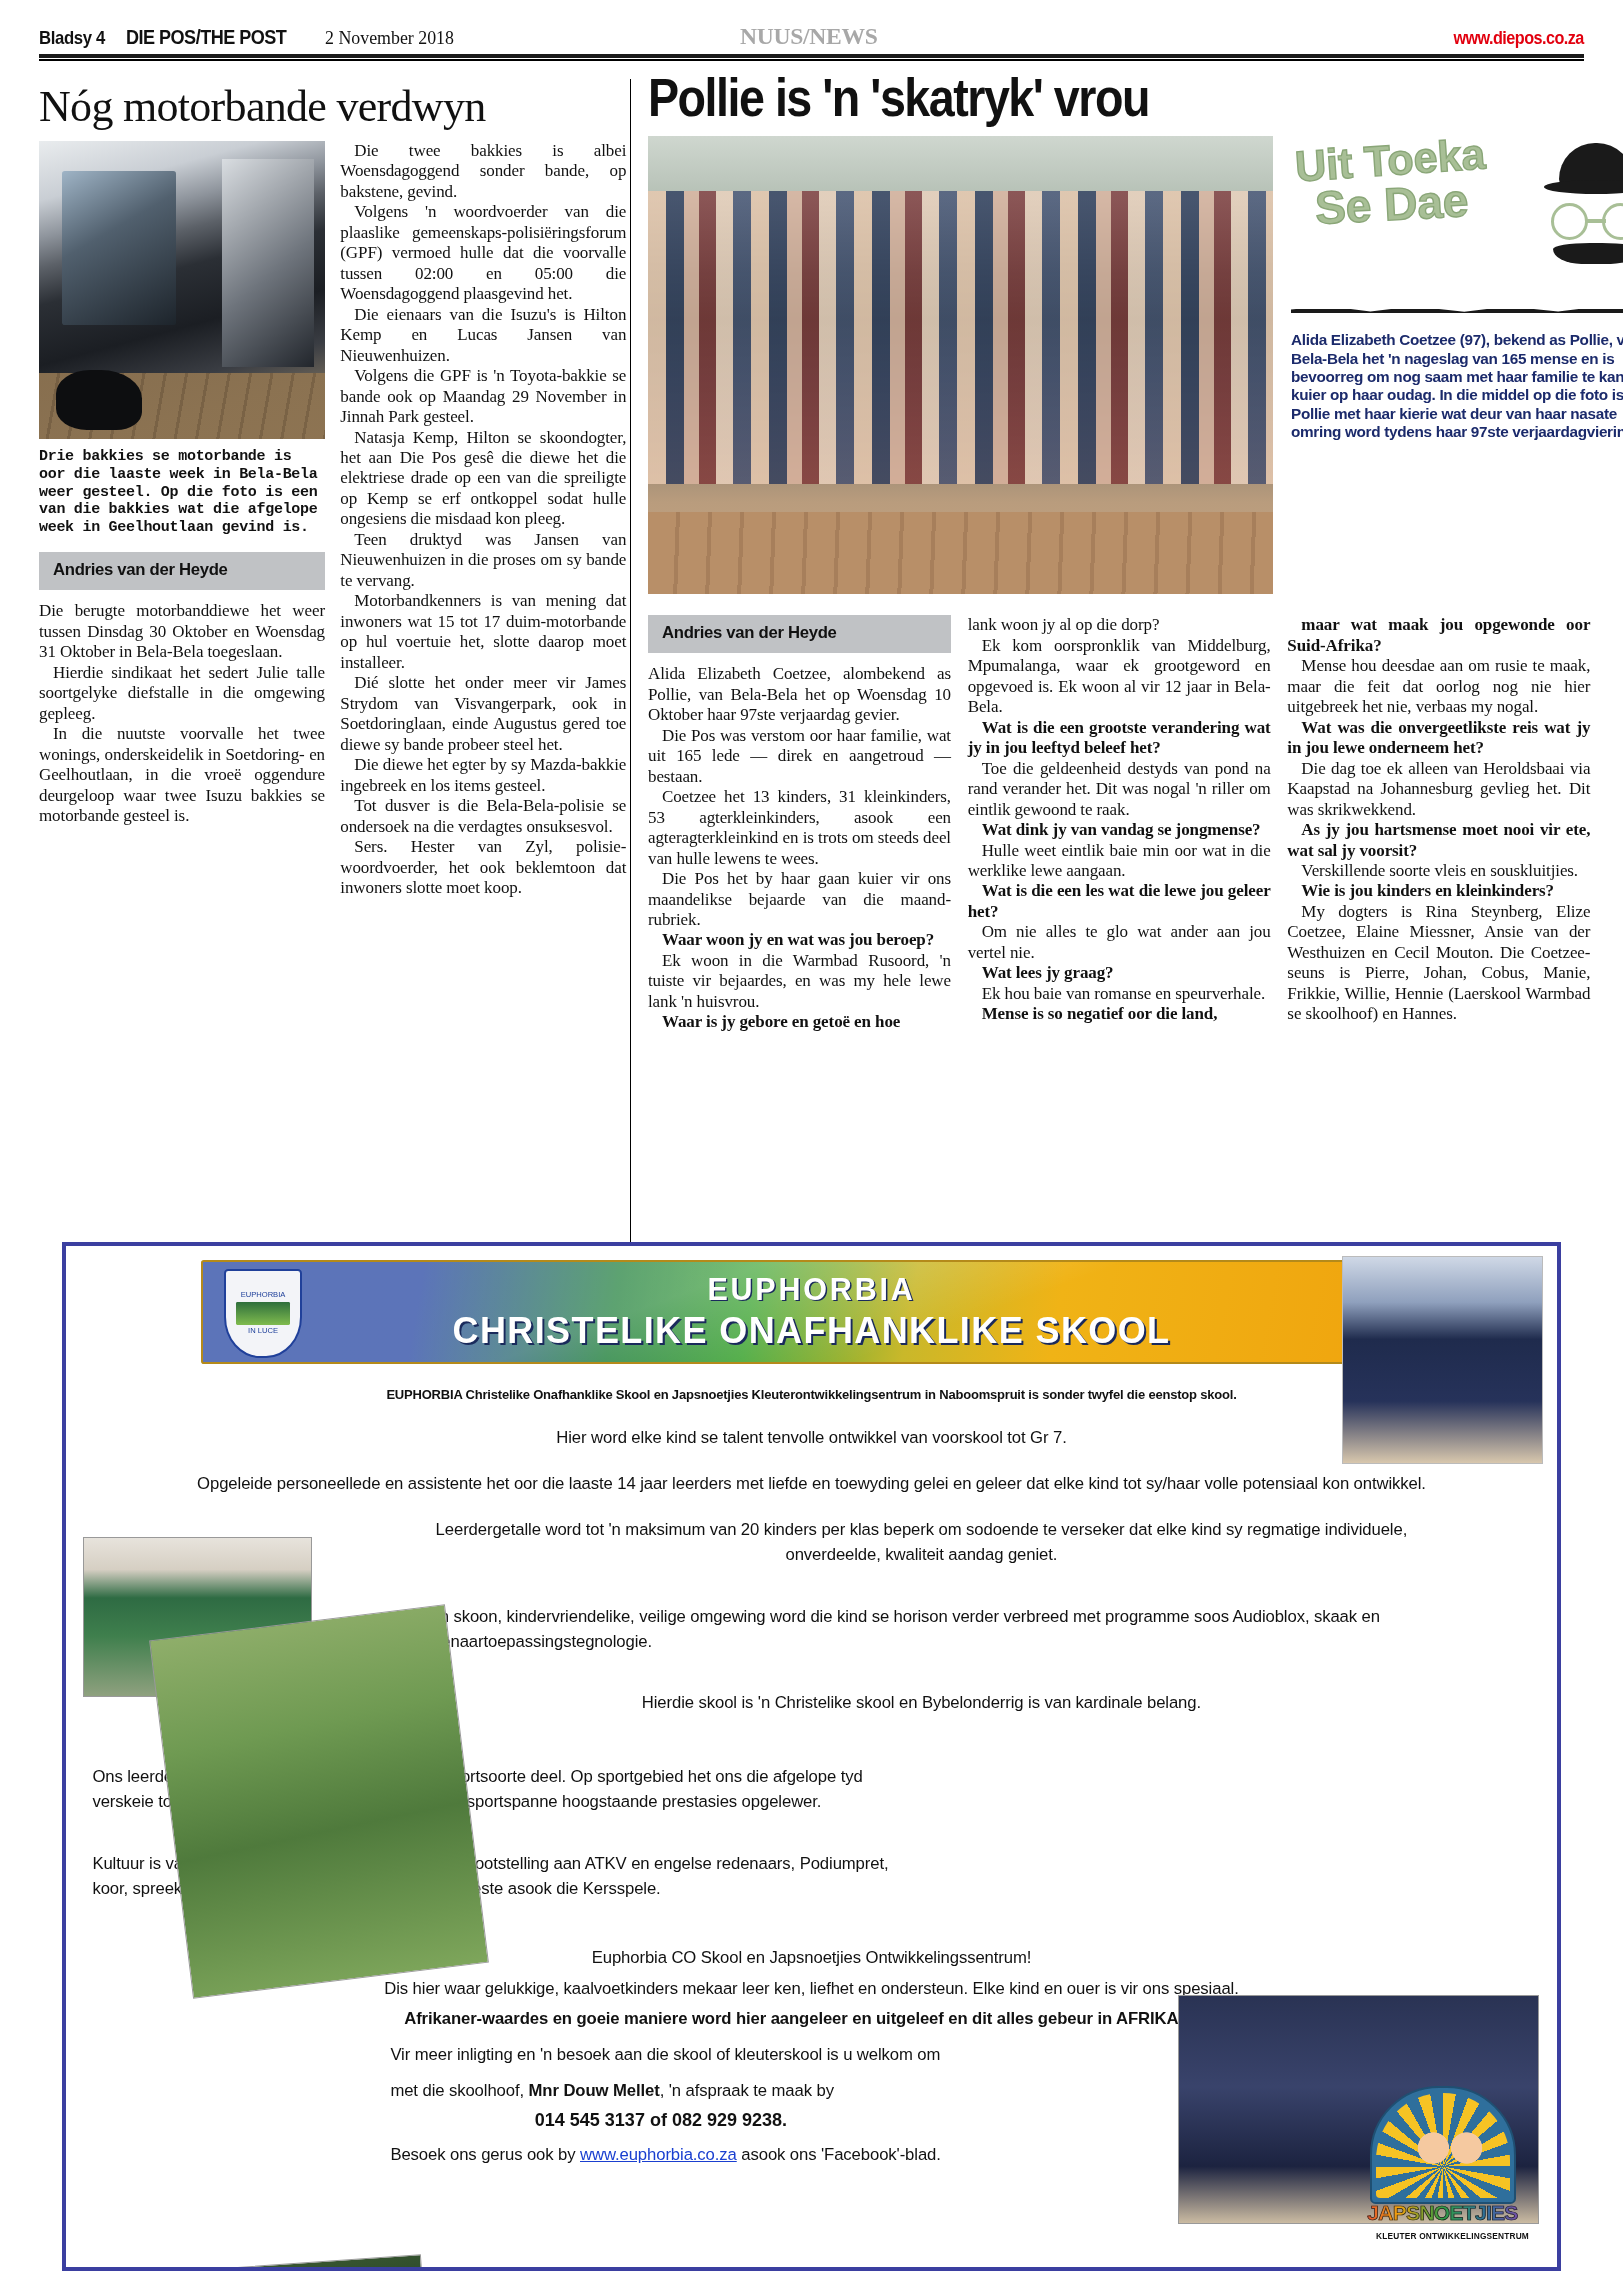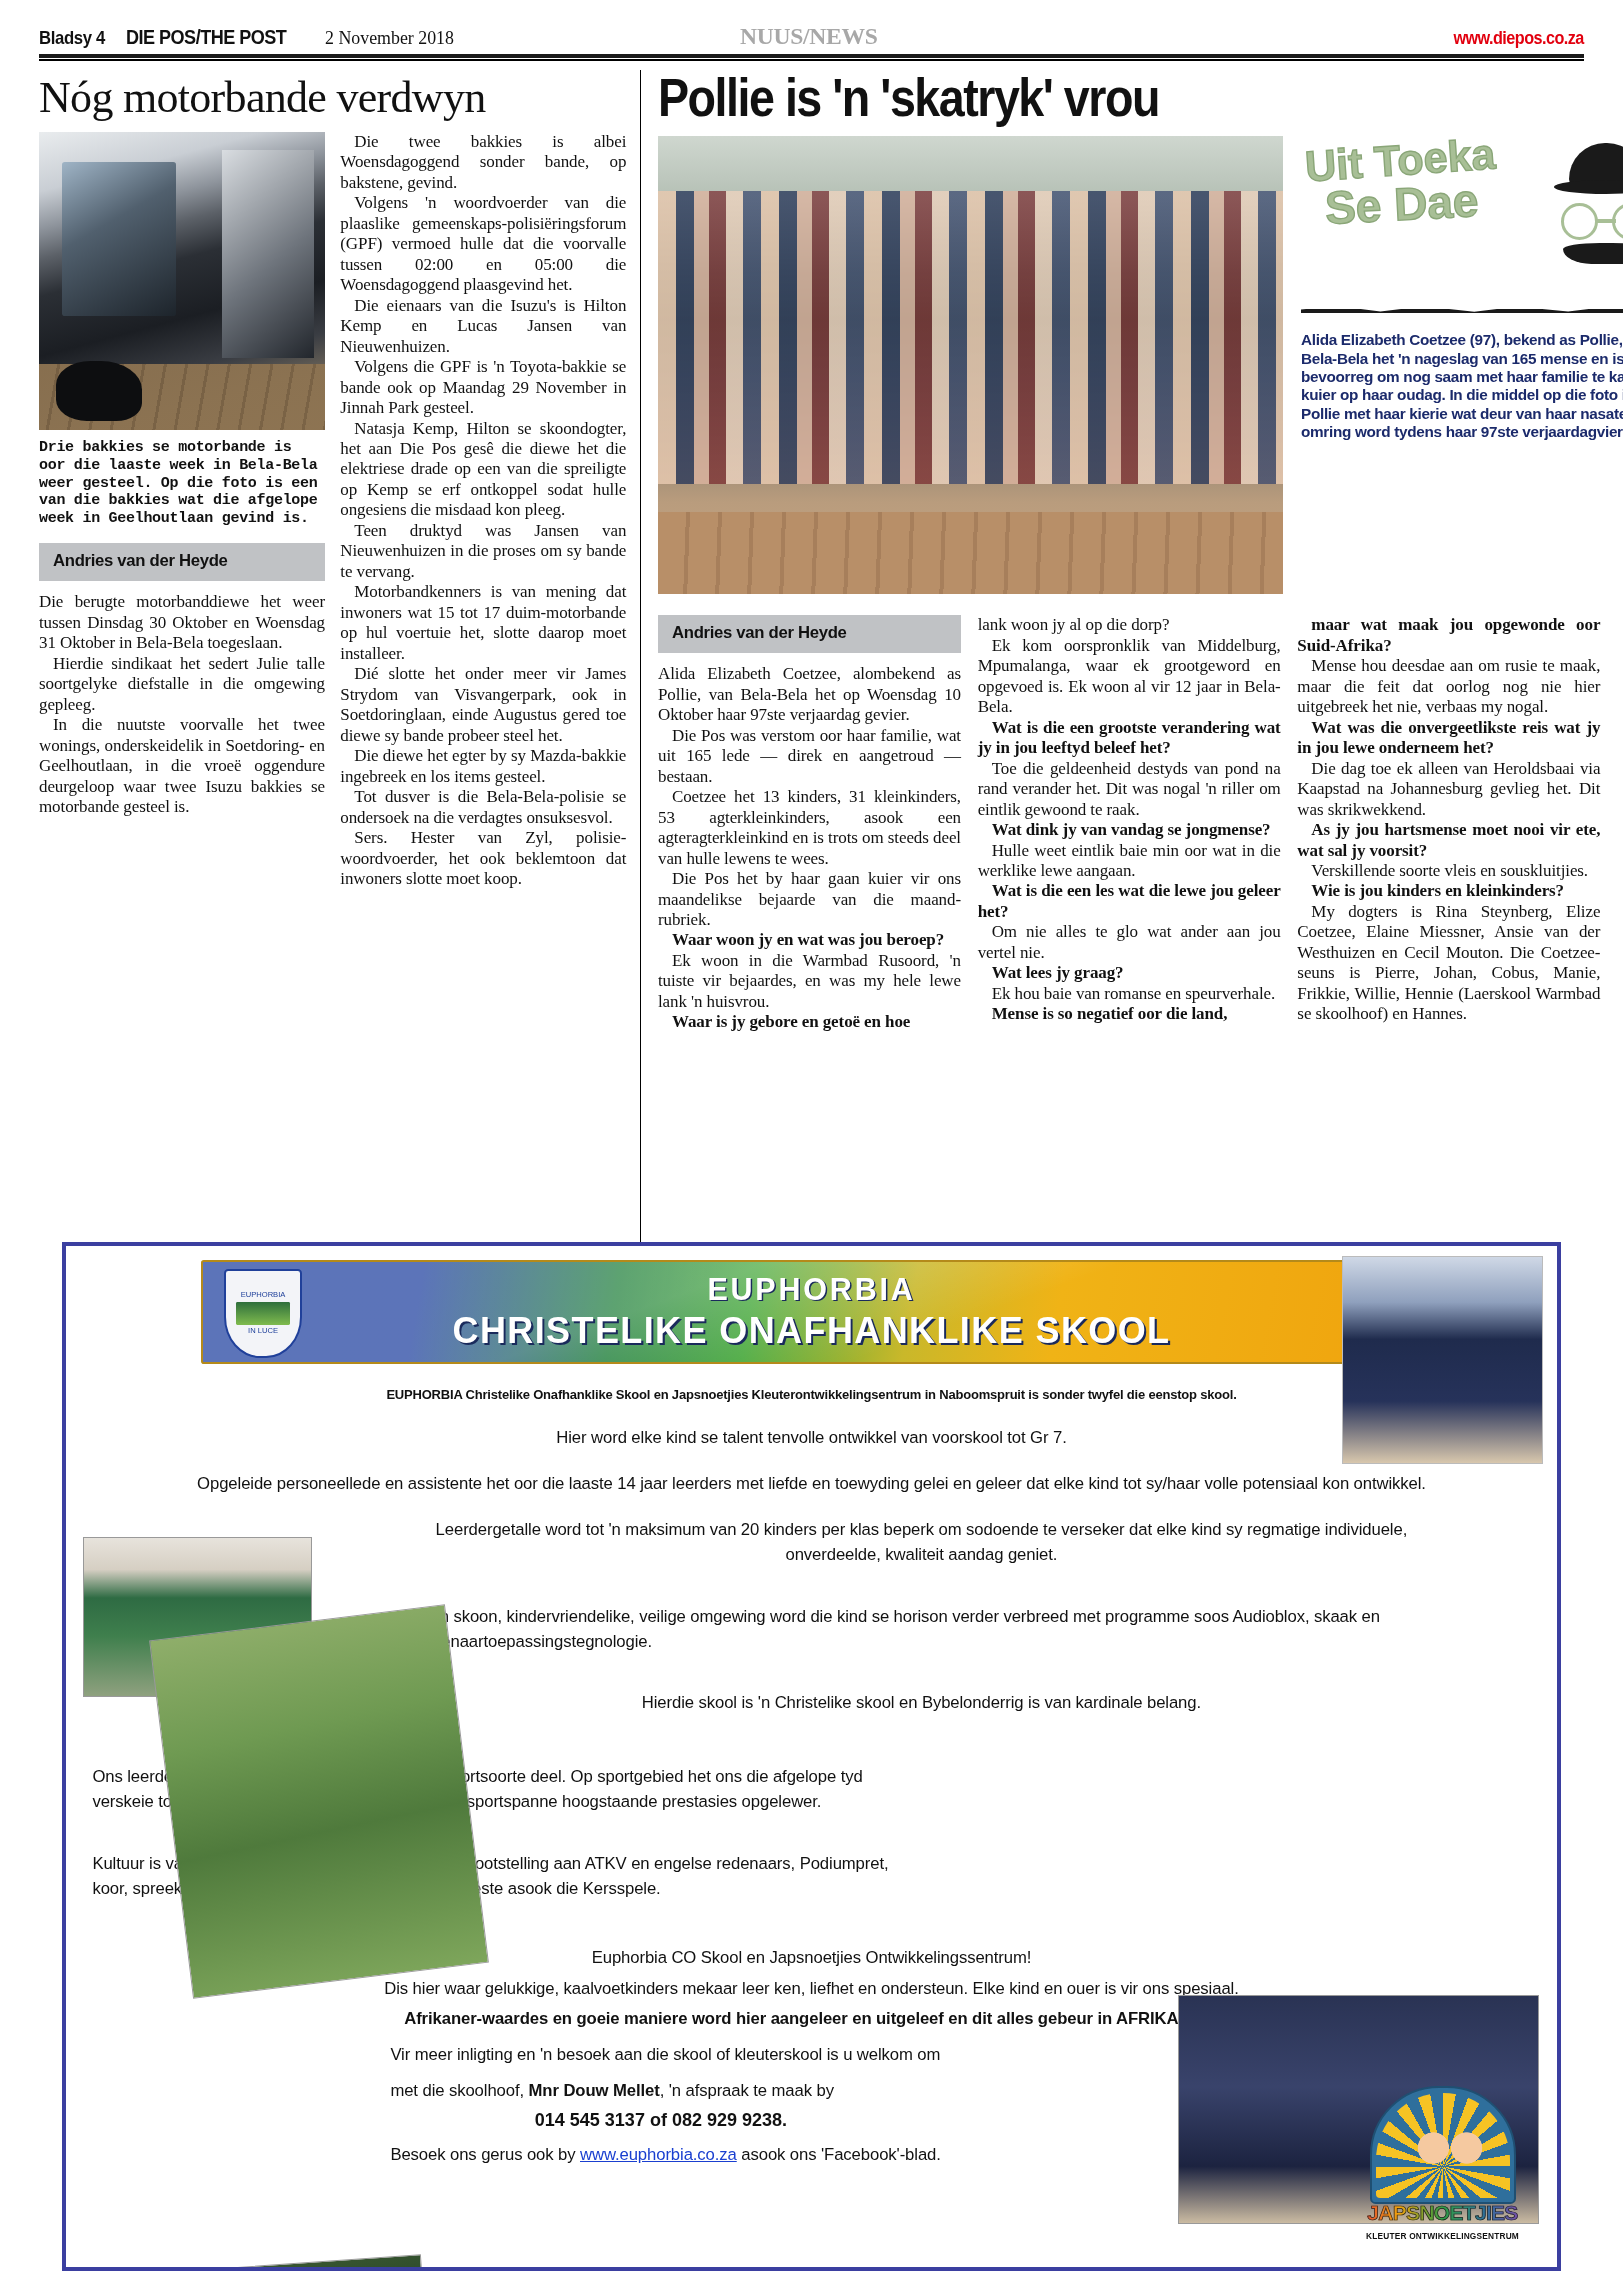--- a/index.html
+++ b/index.html
@@ -50,21 +50,21 @@
     font-family:"Liberation Sans", sans-serif;
     font-weight:bold; font-size:18px; color:#e2000f;
     letter-spacing:-0.6px;
     transform:scaleX(0.9); transform-origin:right bottom;
   }
   .mh-rule { height:3.5px; background:#1a1a1a; margin-top:1.4px; }
   .mh-rule2 { height:1.4px; background:#000; margin-top:1.4px; }
 
   
   .news { display:flex; gap:0; margin-top:9.7px; height:1180px; }
-  .col-left { width:611px; padding-right:14px; border-right:1.4px solid #000; }
+  .col-left { width:611px; padding-right:4px; border-right:1.4px solid #000;margin-top:9px; }
   .col-right { flex:1; padding-left:16.7px; }
 
   
   .hl-serif {
     font-family:"Liberation Serif", serif;
     font-size:44px; font-weight:normal; line-height:1.05;
     letter-spacing:-0.7px; margin:4.2px 0 11px 0;
   }
   .la-body { display:flex; gap:15.3px; }
   .la-c1 { width:286px; }
@@ -307,21 +307,21 @@
   }
   .jap-word {
     position:absolute; left:0; bottom:21px; width:173px; text-align:center;
     font-family:"Liberation Sans", sans-serif; font-weight:bold; font-size:21px;
     letter-spacing:-0.7px;
     background:linear-gradient(90deg,#e03a3a,#f0a30d,#2f9e44,#2f6f9c,#8e44ad);
     -webkit-background-clip:text; background-clip:text; color:transparent;
     -webkit-text-stroke:0.7px #222;
   }
   .jap-sub {
-    position:absolute; left:0; bottom:5.6px; width:173px; text-align:center;
+    position:absolute; left:0; bottom:5.6px; width:173px; text-align:right;
     font-family:"Liberation Sans", sans-serif; font-weight:bold; font-size:8.3px;
     letter-spacing:0.2px; color:#111;margin-top:14px;
   }
   .ad-contact { margin-left:305px; width:798px; }
   .ad-contact .ad-p { text-align:left; margin-top:11px; }
   .ad-phone {
     font-family:"Liberation Sans", sans-serif; font-weight:bold; font-size:18px;
     text-align:center; margin-top:7px; width:541px;
   }
   .lnk { color:#1a3fd0; text-decoration:underline; }

